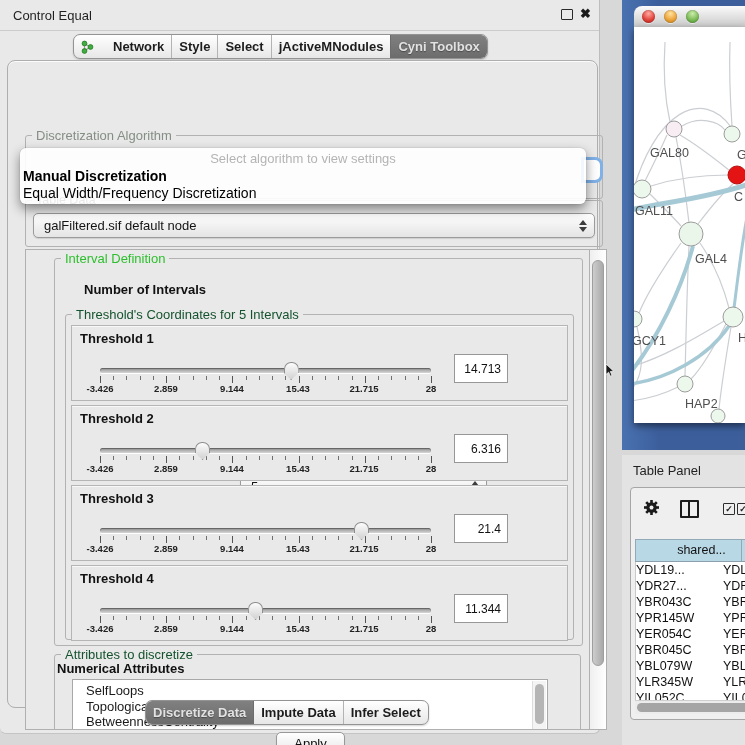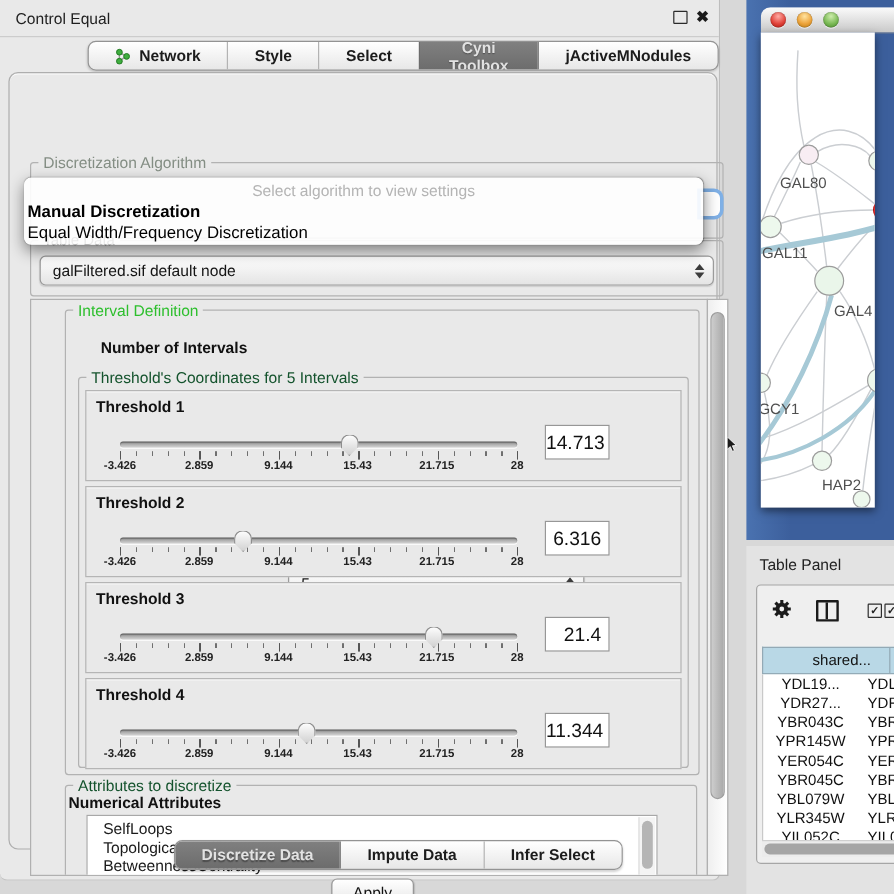--- a/index.html
+++ b/index.html
@@ -14,22 +14,22 @@
   .control-panel{left:0;top:0;width:599px;height:733px;background:#e9e9e9;
     border-right:1px solid #bdbdbd;border-bottom:1px solid #c4c4c4;border-radius:0 0 6px 6px;}
   .cp-titlebar{left:0;top:0;width:599px;height:30px;border-bottom:1px solid #cccccc;}
   .cp-title{left:13px;top:8px;font-size:13px;color:#1f1f1f;}
   .float-icon{left:561px;top:9px;width:10px;height:9px;border:1.5px solid #2a2a2a;border-radius:1px;}
   .close-icon{left:580px;top:6px;font-size:13px;font-weight:bold;color:#1a1a1a;}
 
   
   .seg-tabs{display:inline-flex;align-items:stretch;border:1px solid #939393;border-radius:7px;
     background:linear-gradient(#ffffff,#e7e7e7);box-shadow:0 1px 2px rgba(0,0,0,.18);overflow:hidden;}
-  .seg-tab{display:flex;align-items:center;gap:7px;background:transparent;border:none;outline:none;
-    border-left:1px solid #b3b3b3;padding:0 22px;height:23px;
+  .seg-tab{display:flex;align-items:center;gap:19px;background:transparent;border:none;outline:none;
+    border-left:1px solid #b3b3b3;padding:0 7px;height:23px;
     font-family:"Liberation Sans",sans-serif;font-size:13px;font-weight:bold;color:#1c1c1c;cursor:default;}
   .seg-tab:first-child{border-left:none;}
   .seg-tab.selected{background:linear-gradient(#808080,#6c6c6c);color:#e2e2e2;
     text-shadow:0 1px 1px rgba(0,0,0,.35);border-left-color:#6c6c6c;}
   .seg-tab.selected + .seg-tab{border-left-color:#6c6c6c;}
   .tab-icon{display:none;line-height:0;}
   .top-tabs .seg-tab:first-child .tab-icon{display:inline-block;}
   .top-tabs{left:73px;top:34px;}
   .bottom-tabs{left:145px;top:700px;z-index:30;}
 
@@ -92,21 +92,21 @@
     background:linear-gradient(#ffffff,#cfcfcf);box-shadow:inset 0 0 0 1px #8d8d8d;
     border-radius:7px 7px 2px 2px;
     clip-path:polygon(0 0,100% 0,100% 58%,50% 100%,0 58%);}
   .t-ticks-minor{position:absolute;left:0;top:14px;width:332px;height:4px;
     background:repeating-linear-gradient(90deg,#6f6f6f 0,#6f6f6f 1px,transparent 1px,transparent 13.24px);}
   .t-ticks-major{position:absolute;left:0;top:14px;width:332px;height:7px;
     background:repeating-linear-gradient(90deg,#555 0,#555 1px,transparent 1px,transparent 66.2px);}
   .t-labels{position:absolute;left:0;top:21px;width:331px;height:12px;}
   .t-labels span{position:absolute;transform:translateX(-50%);font-size:9.5px;font-weight:bold;color:#222;white-space:nowrap;}
   .t-value{position:absolute;left:382px;top:28px;width:54px;height:29px;background:#fff;
-    border:1px solid #979797;font-size:16px;color:#111;text-align:right;line-height:29px;padding-right:6px;box-sizing:border-box;}
+    border:1px solid #979797;font-size:12px;color:#111;text-align:right;line-height:29px;padding-right:6px;box-sizing:border-box;}
 
   .grp-attrs{left:28px;top:404px;width:525px;height:130px;}
   .attrs-label{position:absolute;left:2px;top:6px;font-size:13px;font-weight:bold;color:#111;}
   .attr-list{position:absolute;left:17px;top:24px;width:476px;height:92px;background:#fff;
     border:1px solid #a8a8a8;box-sizing:border-box;padding:3px 0 0 13px;}
   .attr-item{font-size:13px;color:#1a1a1a;line-height:15.5px;}
   .attr-scroll{position:absolute;right:1px;top:1px;bottom:1px;width:13px;background:#f4f4f4;border-left:1px solid #ddd;}
   .attr-scroll-thumb{position:absolute;left:2px;top:3px;width:9px;height:40px;border-radius:5px;background:#b5b5b5;}
 
   .apply-btn{left:268px;top:671px;width:69px;height:23px;border-radius:5px;border:1px solid #989898;
@@ -115,21 +115,21 @@
 
   
   .net-window{left:622px;top:0;width:123px;height:450px;
     background:linear-gradient(90deg,#4a72b0,#3c5f9c 30%,#3c5f9c);}
   .mac-titlebar{left:12px;top:6px;width:111px;height:21px;border-radius:8px 0 0 0;
     background:linear-gradient(#fbfbfb,#c9c9c9);border-bottom:1px solid #8f8f8f;}
   .light{position:absolute;top:4px;width:13px;height:13px;border-radius:50%;box-shadow:inset 0 0 1px rgba(0,0,0,.5),0 1px 0 rgba(255,255,255,.6);}
   .light.red{left:8px;background:radial-gradient(circle at 50% 28%,#ffaaa4 0%,#e2453c 55%,#a81810 100%);}
   .light.yellow{left:30px;background:radial-gradient(circle at 50% 28%,#ffe3a0 0%,#eda43c 55%,#b77a12 100%);}
   .light.green{left:52px;background:radial-gradient(circle at 50% 28%,#cdecab 0%,#7cbb57 55%,#47892b 100%);}
-  .net-canvas{left:12px;top:27px;width:95px;height:396px;background:#fff;overflow:hidden;
+  .net-canvas{left:12px;top:27px;width:111px;height:396px;background:#fff;overflow:hidden;
     box-shadow:0 3px 7px rgba(0,0,0,.5);}
 
   
   .table-panel{left:622px;top:455px;width:123px;height:290px;background:#e3e3e3;}
   .tp-title{position:absolute;left:11px;top:8px;font-size:13px;color:#222;}
   .browser-panel{position:absolute;left:8px;top:32px;width:130px;height:231px;background:#efefef;
     border:1px solid #a6a6a6;border-radius:4px;}
   .tp-toolbar{position:absolute;left:0;top:0;width:100%;height:42px;}
   .gear-wrap{position:absolute;left:12px;top:11px;line-height:0;}
   .cols-icon{position:absolute;left:49px;top:12px;width:15px;height:14px;border:2px solid #1b1b1b;border-radius:1px;}
@@ -138,21 +138,21 @@
     font-size:9px;font-weight:bold;color:#222;line-height:10px;text-align:center;}
   .chk-1{left:92px;} .chk-2{left:106px;}
   .tp-table{position:absolute;left:4px;top:51px;width:126px;}
   .tp-header{display:flex;height:21px;border:1px solid #93a9b5;border-bottom:1px solid #8aa0ac;background:#b9d8e6;}
   .tp-th{font-size:12.5px;color:#111;line-height:20px;text-align:center;overflow:hidden;white-space:nowrap;}
   .tp-th1{width:79px;border-right:1px solid #93a9b5;margin-left:26px;}
   .tp-th2{flex:1;text-align:left;padding-left:12px;}
   .tp-rows{background:#fff;height:140px;overflow:hidden;border-left:1px solid #c9c9c9;}
   .tp-row{display:flex;height:16px;}
   .tp-td{font-size:12.5px;color:#111;line-height:16px;white-space:nowrap;overflow:hidden;}
-  .tp-td1{width:79px;text-align:center;}
+  .tp-td1{width:79px;text-align:left;}
   .tp-td2{flex:1;padding-left:8px;}
   .tp-hscroll{position:absolute;left:4px;top:212px;width:126px;height:13px;background:#ececec;border-top:1px solid #cfcfcf;}
   .tp-hthumb{position:absolute;left:2px;top:2px;width:118px;height:9px;border-radius:5px;background:#a5a5a5;}
 
   .cursor{left:606px;top:364px;z-index:50;line-height:0;}
 </style>
 </head>
 <body>
 
 <div class="abs control-panel">
@@ -182,28 +182,28 @@
       <button class="seg-tab">
 
         <span class="tab-label">Style</span>
       </button>
 
       <button class="seg-tab">
 
         <span class="tab-label">Select</span>
       </button>
 
+      <button class="seg-tab">
+
+        <span class="tab-label">jActiveMNodules</span>
+      </button>
+
       <button class="seg-tab selected">
 
         <span class="tab-label">Cyni Toolbox</span>
-      </button>
-
-      <button class="seg-tab">
-
-        <span class="tab-label">jActiveMNodules</span>
       </button>
 
   </div>
 
   <div class="abs content-frame">
 
     <div class="abs group grp-algo">
       <span class="group-title gt-gray">Discretization Algorithm</span>
     </div>
     <div class="abs focus-ring"></div>

